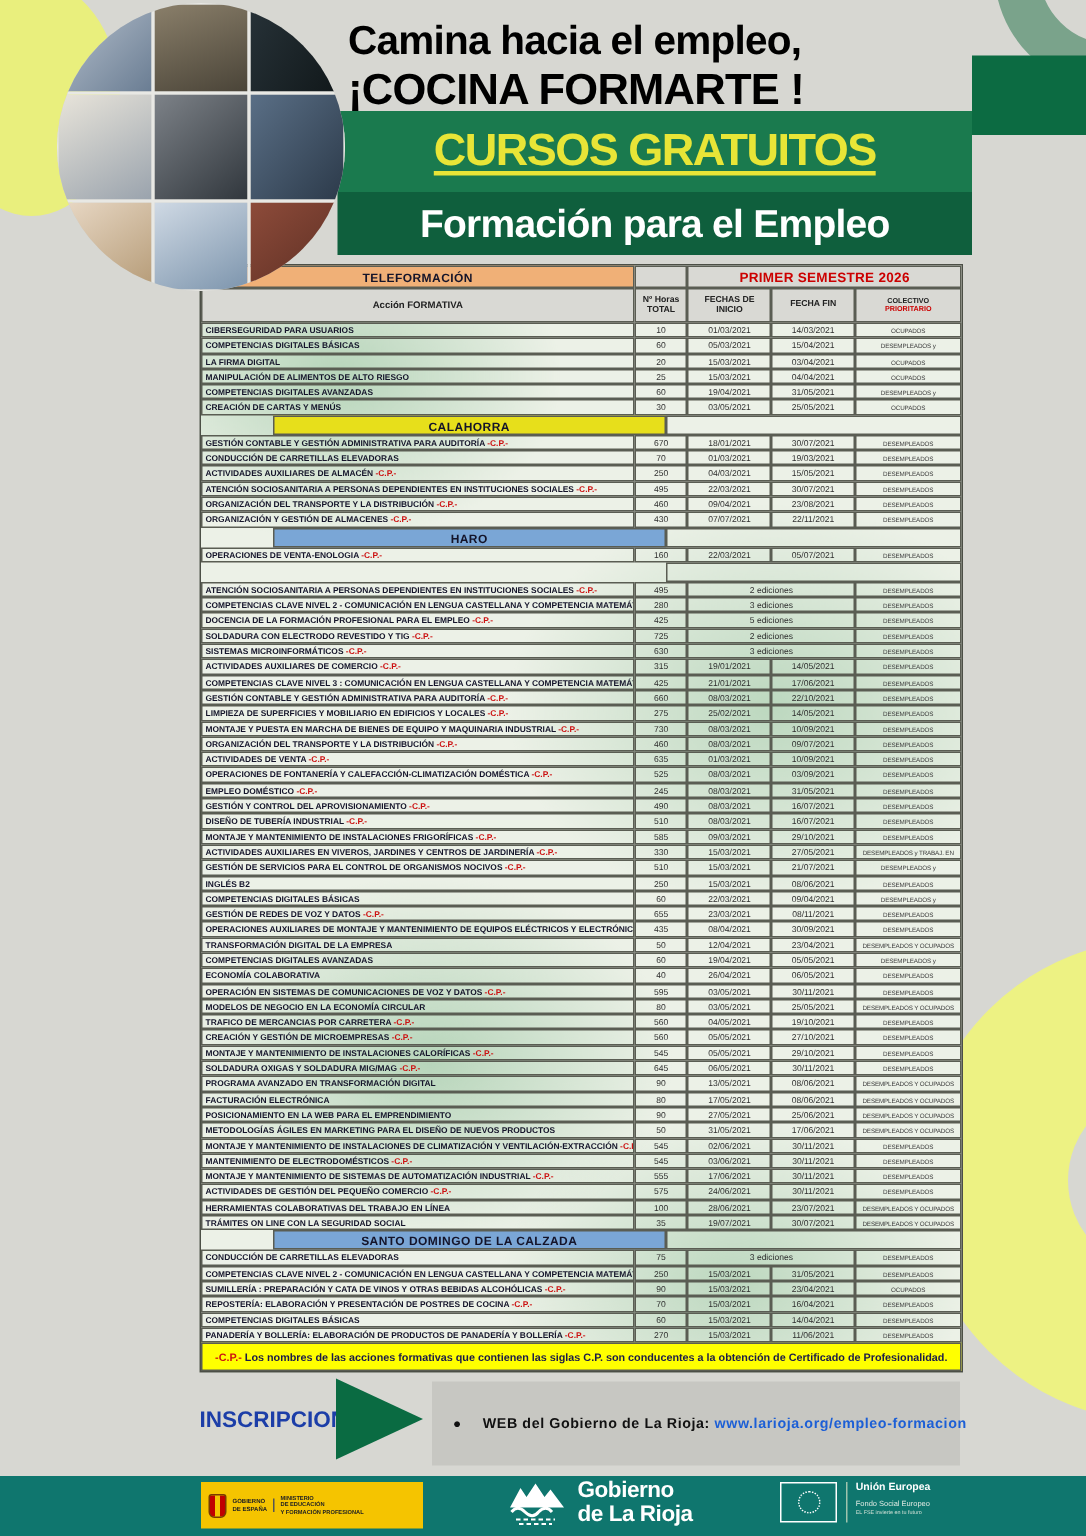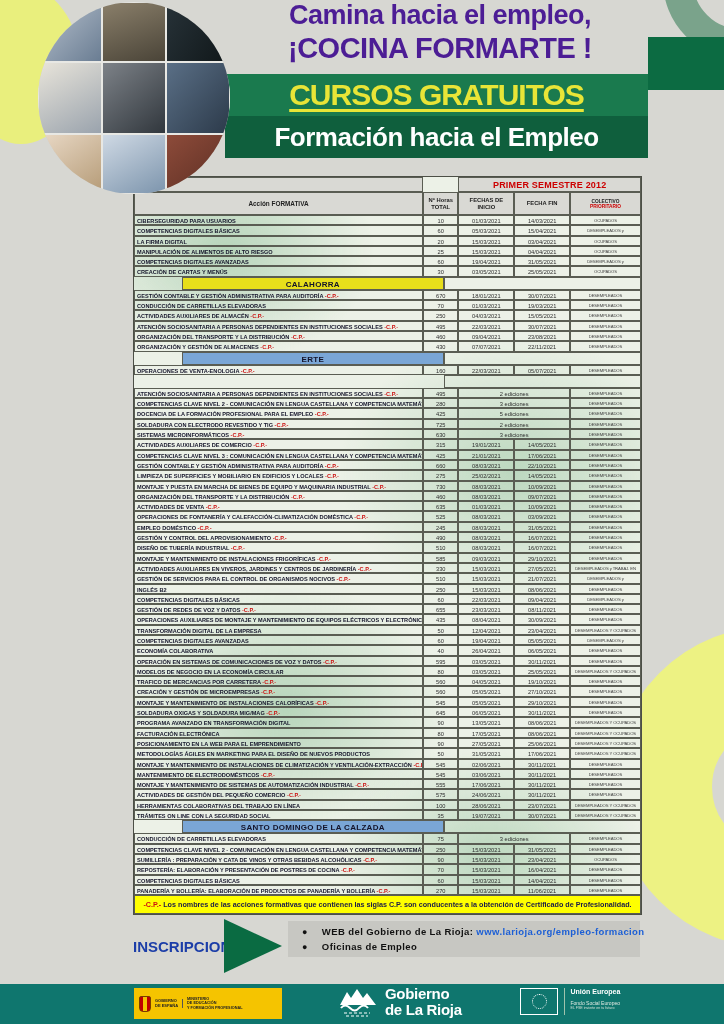--- a/index.html
+++ b/index.html
@@ -24,26 +24,26 @@
   .t2{background:linear-gradient(160deg,#8a7f6a,#4a4438);}
   .t3{background:linear-gradient(120deg,#273238,#101719);}
   .t4{background:linear-gradient(150deg,#e8e4da,#9aa3ad);}
   .t5{background:linear-gradient(140deg,#7d8288,#31373d);}
   .t6{background:linear-gradient(130deg,#5a6f86,#2c3a4a);}
   .t7{background:linear-gradient(145deg,#e9d9c6,#b59b77);}
   .t8{background:linear-gradient(150deg,#cfd9e4,#7d95ad);}
   .t9{background:linear-gradient(140deg,#8d4b3a,#5a2d22);}
 
   
-  .slogan{position:absolute;left:232px;top:0;width:416px;text-align:center;
-          color:#4c1d95;font-weight:bold;z-index:4;}
+  .slogan{position:absolute;left:232px;top:12px;width:416px;text-align:left;
+          color:#000000;font-weight:bold;z-index:4;}
   .slogan .l1{font-size:27px;letter-spacing:-0.5px;}
   .slogan .l2{font-size:29px;letter-spacing:-0.5px;margin-top:1px;}
   .band{position:absolute;left:225px;top:74px;width:423px;height:96px;z-index:3;}
-  .band-top{height:42px;background:#1a7a4e;display:flex;align-items:center;justify-content:center;}
+  .band-top{height:54px;background:#1a7a4e;display:flex;align-items:center;justify-content:center;}
   .band-bot{height:42px;background:#0f5f3d;display:flex;align-items:center;justify-content:center;}
   .cursos{color:#e8e537;font-size:30px;font-weight:bold;letter-spacing:-1px;
           text-decoration:underline;text-underline-offset:4px;}
   .formacion{color:#ffffff;font-size:26px;font-weight:bold;letter-spacing:-0.5px;}
 
   
   .course-table{position:absolute;left:133px;top:176px;width:507px;z-index:4;
       border:1px solid #4c4f46;
       background:
         radial-gradient(ellipse 230px 170px at 18% 10%,rgba(130,185,142,.5),transparent 65%),
@@ -83,21 +83,21 @@
   .note{height:17px;background:#ffff00;border:0.5px solid #5a5d53;text-align:center;
         font-weight:bold;font-size:7.2px;line-height:17px;color:#1a1a4a;white-space:nowrap;}
   .note .cp{color:#cc1111;}
 
   
   .insc-label{position:absolute;left:133px;top:938px;color:#1c3ea8;font-weight:bold;
               font-size:15px;z-index:4;}
   .insc-arrow{position:absolute;left:224px;top:919px;width:0;height:0;z-index:4;
               border-top:27px solid transparent;border-bottom:27px solid transparent;
               border-left:58px solid #0a6b42;}
-  .insc-box{position:absolute;left:288px;top:921px;width:352px;height:36px;background:#c7c7c2;
+  .insc-box{position:absolute;left:288px;top:921px;width:352px;height:56px;background:#c7c7c2;
             z-index:3;display:flex;flex-direction:column;justify-content:space-around;
             padding:3px 0 3px 14px;box-sizing:border-box;}
   .insc-line{font-weight:bold;font-size:9.5px;color:#111;letter-spacing:0.4px;white-space:nowrap;}
   .insc-line .bullet{font-size:9px;margin-right:14px;}
   .insc-line .url{color:#1c5fd6;}
 
   
   .footer{position:absolute;left:0;top:984px;width:724px;height:56px;background:#0f766e;z-index:6;}
   .spain-box{position:absolute;left:134px;top:4px;width:148px;height:31px;background:#f5c400;
              display:flex;align-items:center;padding-left:5px;box-sizing:border-box;}
@@ -142,28 +142,29 @@
 <div class="slogan">
   <div class="l1">Camina hacia el empleo,</div>
   <div class="l2">¡COCINA FORMARTE !</div>
 </div>
 
 <div class="band">
   <div class="band-top">
     <span class="cursos">CURSOS GRATUITOS</span>
   </div>
   <div class="band-bot">
-    <span class="formacion">Formación hacia el Empleo</span>
+    <span class="formacion">Formación para el Empleo</span>
   </div>
 </div>
 
 <div class="course-table">
     <div class="trow combo">
+      <div class="cell sec-cell sec-orange">TELEFORMACIÓN</div>
       <div class="cell gap"></div>
-      <div class="cell semester">PRIMER SEMESTRE 2012</div>
+      <div class="cell semester">PRIMER SEMESTRE 2026</div>
     </div>
     <div class="trow head">
       <div class="cell h-accion">Acción FORMATIVA</div>
       <div class="cell">
         <div class="h-sm">Nº  Horas</div>
         <div class="h-sm">TOTAL</div>
       </div>
       <div class="cell">
         <div class="h-sm">FECHAS DE</div>
         <div class="h-sm">INICIO</div>
@@ -256,21 +257,21 @@
       <div class="cell c col">DESEMPLEADOS</div>
     </div>
     <div class="trow data">
       <div class="cell c name">ORGANIZACIÓN Y GESTIÓN DE ALMACENES<span class="cp"> -C.P.-</span></div>
       <div class="cell c num">430</div>
       <div class="cell c date">07/07/2021</div>
       <div class="cell c date">22/11/2021</div>
       <div class="cell c col">DESEMPLEADOS</div>
     </div>
     <div class="trow secrow">
-      <div class="cell sec-cell sec-blue">ERTE</div>
+      <div class="cell sec-cell sec-blue">HARO</div>
       <div class="cell sec-rest"></div>
     </div>
     <div class="trow data">
       <div class="cell c name">OPERACIONES DE VENTA-ENOLOGIA<span class="cp"> -C.P.-</span></div>
       <div class="cell c num">160</div>
       <div class="cell c date">22/03/2021</div>
       <div class="cell c date">05/07/2021</div>
       <div class="cell c col">DESEMPLEADOS</div>
     </div>
     <div class="trow secrow">
@@ -611,23 +612,20 @@
       <div class="cell c col">DESEMPLEADOS</div>
     </div>
     <div class="note"><span class="cp">-C.P.-</span><span> Los nombres de las acciones formativas que contienen las siglas C.P. son conducentes a la obtención de Certificado de Profesionalidad.</span></div>
   </div>
 
 <div class="insc-label">INSCRIPCIONES:</div>
 <div class="insc-arrow"></div>
 <div class="insc-box">
   <div class="insc-line">
     <span class="bullet">●</span><span>WEB del  Gobierno de La Rioja: </span><span class="url">www.larioja.org/empleo-formacion</span>
-  </div>
-  <div class="insc-line">
-    <span class="bullet">●</span><span>Oficinas de Empleo</span>
   </div>
 </div>
 
 <div class="footer">
   <div class="spain-box">
     <div class="shield"></div>
     <div class="spain-txt">
       <div>GOBIERNO</div>
       <div>DE ESPAÑA</div>
     </div>

